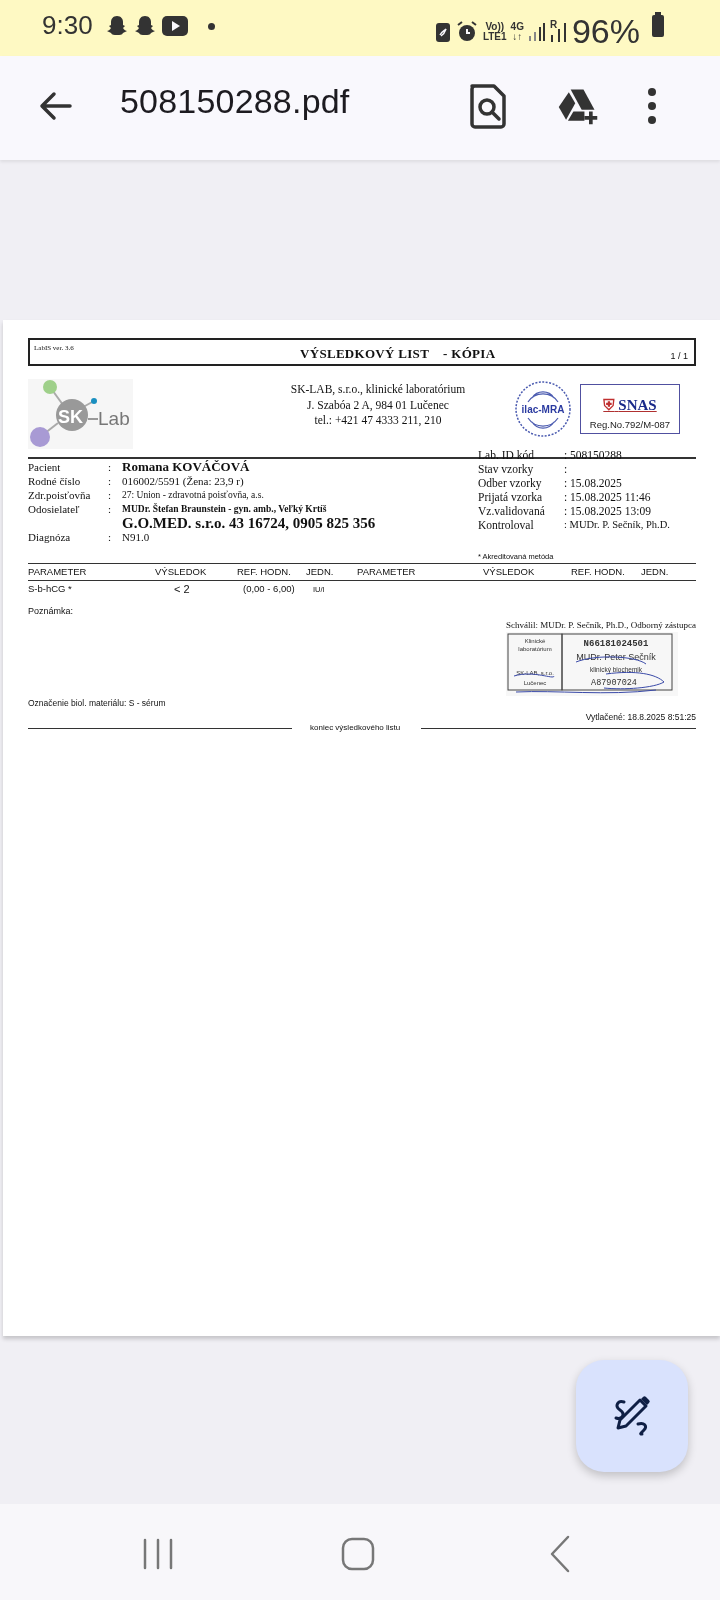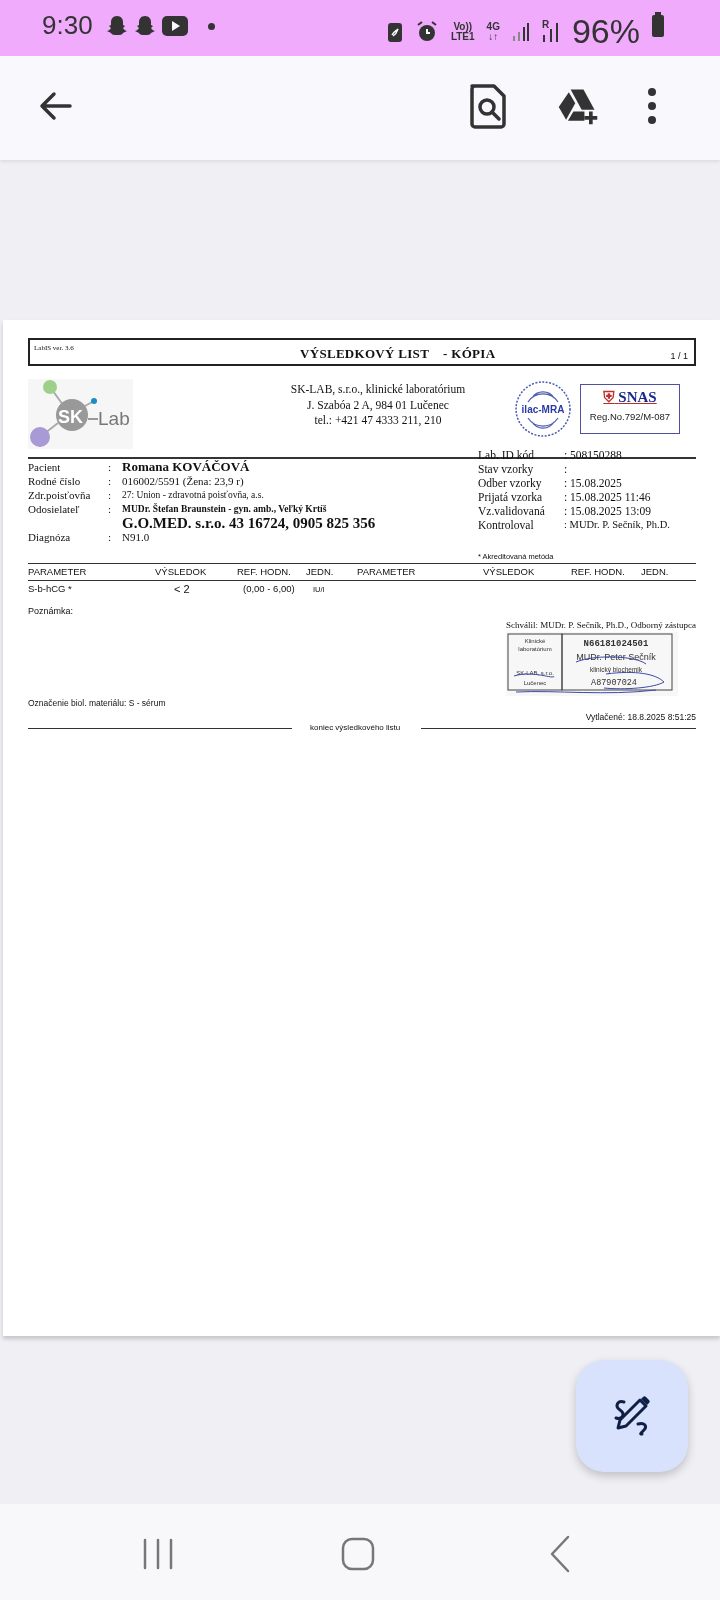--- a/index.html
+++ b/index.html
@@ -1,27 +1,27 @@
 <!DOCTYPE html>
 <html><head>
 <meta charset="utf-8">
 <style>
   * { box-sizing: border-box; margin: 0; padding: 0; }
   html, body { width: 720px; height: 1600px; overflow: hidden; }
   body { position: relative; background: #f0eff4; font-family: "Liberation Sans", sans-serif; color: #1d1b20; }
 
   
-  .statusbar { position: absolute; left: 0; top: 0; width: 720px; height: 56px; background: #f0abfc; }
+  .statusbar { position: absolute; left: 0; top: 0; width: 720px; height: 56px; background: #fef9c3; }
   .sb-time { position: absolute; left: 42px; top: 10px; font-size: 26px; color: #333; }
   .sb-icons-left { position: absolute; left: 106px; top: 14px; display: flex; gap: 6px; align-items: center; }
   .sb-ghost { width: 22px; height: 24px; }
   .sb-yt { width: 26px; height: 20px; background: #333; border-radius: 5px; position: relative; }
   .sb-yt::after { content: ""; position: absolute; left: 10px; top: 5px; border-left: 8px solid #f9f8fd; border-top: 5px solid transparent; border-bottom: 5px solid transparent; }
   .sb-dot { width: 7px; height: 7px; border-radius: 50%; background: #333; margin-left: 14px; }
-  .sb-right { position: absolute; right: 50px; top: 12px; display: flex; align-items: center; gap: 12px; color: #333; }
+  .sb-right { position: absolute; right: 50px; top: 12px; display: flex; align-items: center; gap: 4px; color: #333; }
   .sb-small { font-size: 10px; line-height: 10px; text-align: center; font-weight: bold; }
   .sb-batt-text { font-size: 34px; }
   .sb-battery { position: absolute; right: 56px; top: 15px; width: 12px; height: 22px; background: #333; border-radius: 2px; }
   .sb-battery::before { content: ""; position: absolute; top: -3px; left: 3px; width: 6px; height: 3px; background: #333; }
 
   
   .appbar { position: absolute; left: 0; top: 56px; width: 720px; height: 104px; background: #f9f8fd; box-shadow: 0 2px 3px rgba(0,0,0,0.08); }
   .back-btn { position: absolute; left: 34px; top: 28px; width: 44px; height: 44px; }
   .title { position: absolute; left: 120px; top: 26px; font-size: 34px; color: #1d1b20; letter-spacing: 0.2px; }
   .ab-icon { position: absolute; top: 26px; width: 44px; height: 48px; }
@@ -31,21 +31,21 @@
   .doc { position: absolute; left: 25px; top: 0; width: 668px; font-family: "Liberation Serif", serif; color: #111; }
   .hdrbox { position: absolute; left: 0; top: 18px; width: 668px; height: 28px; border: 2px solid #222; }
   .hdr-ver { position: absolute; left: 4px; top: 4px; font-size: 7px; }
   .hdr-title { position: absolute; left: 270px; top: 6px; font-size: 13px; font-weight: bold; letter-spacing: 0.3px; }
   .hdr-page { position: absolute; right: 6px; top: 11px; font-size: 9px; font-family: "Liberation Sans", sans-serif; text-align: right; }
 
   .logo { position: absolute; left: 0; top: 59px; width: 105px; height: 70px; background: #f6f6f6; }
   .lab-addr { position: absolute; left: 190px; top: 62px; width: 320px; text-align: center; font-size: 11.5px; line-height: 15.5px; }
   .ilac { position: absolute; left: 486px; top: 60px; width: 58px; height: 58px; }
   .snas { position: absolute; left: 552px; top: 64px; width: 100px; height: 50px; border: 1px solid #5050a0; text-align: center; }
-  .snas-name { font-size: 15px; font-weight: bold; color: #1a2a8a; margin-top: 4px; text-decoration: underline; text-decoration-color: #b03030; }
+  .snas-name { font-size: 15px; font-weight: bold; color: #1a2a8a; margin-top: 12px; text-decoration: underline; text-decoration-color: #b03030; }
   .snas-reg { font-family: "Liberation Sans", sans-serif; font-size: 9.5px; margin-top: 5px; color: #222; }
 
   .rule { position: absolute; left: 0; height: 0; border-top: 2px solid #333; width: 668px; }
   .info { position: absolute; font-size: 11px; line-height: 14px; }
   .info .row { display: flex; }
   .info .lbl { width: 80px; }
   .info .col { width: 14px; }
   .bold { font-weight: bold; }
   .patient-name { font-size: 13px; font-weight: bold; }
   .rinfo .lbl { width: 86px; font-size: 11.5px; }
@@ -121,20 +121,21 @@
     </div>
     <span class="sb-batt-text">96%</span>
   </div>
   <div class="sb-battery"></div>
 </div>
 
 <div class="appbar">
   <svg class="back-btn" viewBox="0 0 44 44">
       <path d="M36 22H10M20 10L8 22l12 12" stroke="#333" stroke-width="3.5" fill="none" stroke-linecap="round" stroke-linejoin="round"></path>
     </svg>
+  <div class="title">508150288.pdf</div>
   <svg class="ab-icon" style="left:466px;" viewBox="0 0 44 48">
       <path d="M6 4h22l10 10v28a3 3 0 0 1-3 3H9a3 3 0 0 1-3-3V7a3 3 0 0 1 3-3z" stroke="#333" stroke-width="3.5" fill="none" stroke-linejoin="round"></path>
       <circle cx="21" cy="25" r="7" stroke="#333" stroke-width="3.5" fill="none"></circle>
       <path d="M26 30l7 7" stroke="#333" stroke-width="3.5" stroke-linecap="round"></path>
     </svg>
   <svg class="ab-icon" style="left:556px;" viewBox="0 0 48 48">
       <path d="M16 6h14l12 22h-14z" fill="#333"></path>
       <path d="M14 9l7 12-10 18-8-14z" fill="#333"></path>
       <path d="M13 40l6-10h12v10z" fill="#333"></path>
       <path d="M38 30v14M31 37h14" stroke="#333" stroke-width="4"></path>

